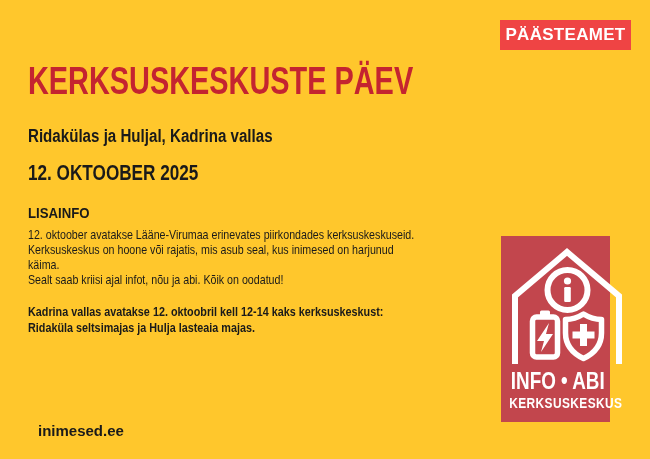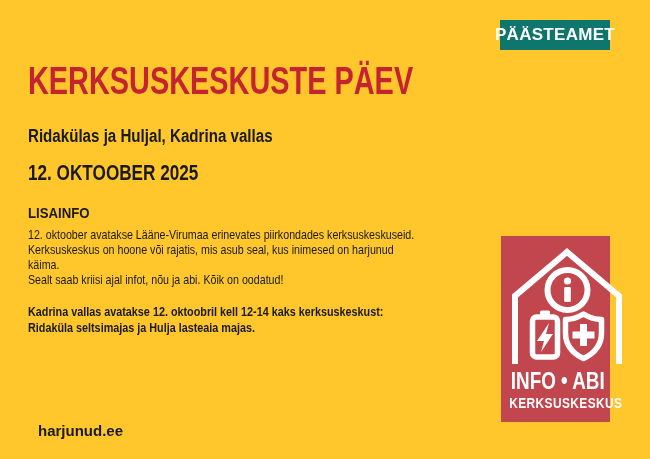--- a/index.html
+++ b/index.html
@@ -6,22 +6,22 @@
   .poster{
     position:relative;
     width:650px;height:459px;
     background:#FFC72C;
     overflow:hidden;
     font-family:"Liberation Sans", sans-serif;
     color:#1A1A1A;
   }
   .agency-badge{
     position:absolute;left:500px;top:20px;
-    width:110px;height:30px;
-    background:#0f766e;
+    width:131px;height:30px;
+    background:#ef4444;
     display:flex;align-items:center;justify-content:center;
     color:#fff;font-size:17px;font-weight:700;letter-spacing:.3px;
     white-space:nowrap;
   }
   .title{
     position:absolute;left:28px;top:61px;
     font-size:38px;font-weight:700;line-height:1.1;
     color:#C42430;white-space:nowrap;
     transform:scaleX(.76);transform-origin:left top;
   }
@@ -95,21 +95,21 @@
     <div>Kerksuskeskus on hoone või rajatis, mis asub seal, kus inimesed on harjunud</div>
     <div>käima.</div>
     <div>Sealt saab kriisi ajal infot, nõu ja abi. Kõik on oodatud!</div>
   </div>
 
   <div class="highlight">
     <div>Kadrina vallas avatakse 12. oktoobril kell 12-14 kaks kerksuskeskust:</div>
     <div>Ridaküla seltsimajas ja Hulja lasteaia majas.</div>
   </div>
 
-  <div class="website">harjunud.ee</div>
+  <div class="website">inimesed.ee</div>
 
   <div class="info-box">
     <svg width="131" height="128" viewBox="0 0 131 128" aria-hidden="true">
 
       <path d="M14,124 V56 L66,12 L118,56 V124" fill="none" stroke="#fff" stroke-width="6" stroke-linejoin="miter"></path>
 
       <g>
         <circle cx="66.5" cy="50" r="20" fill="none" stroke="#fff" stroke-width="6"></circle>
         <circle cx="66.5" cy="41" r="3.6" fill="#fff"></circle>
         <rect x="63.2" y="47" width="6.6" height="15" rx="1.2" fill="#fff"></rect>

